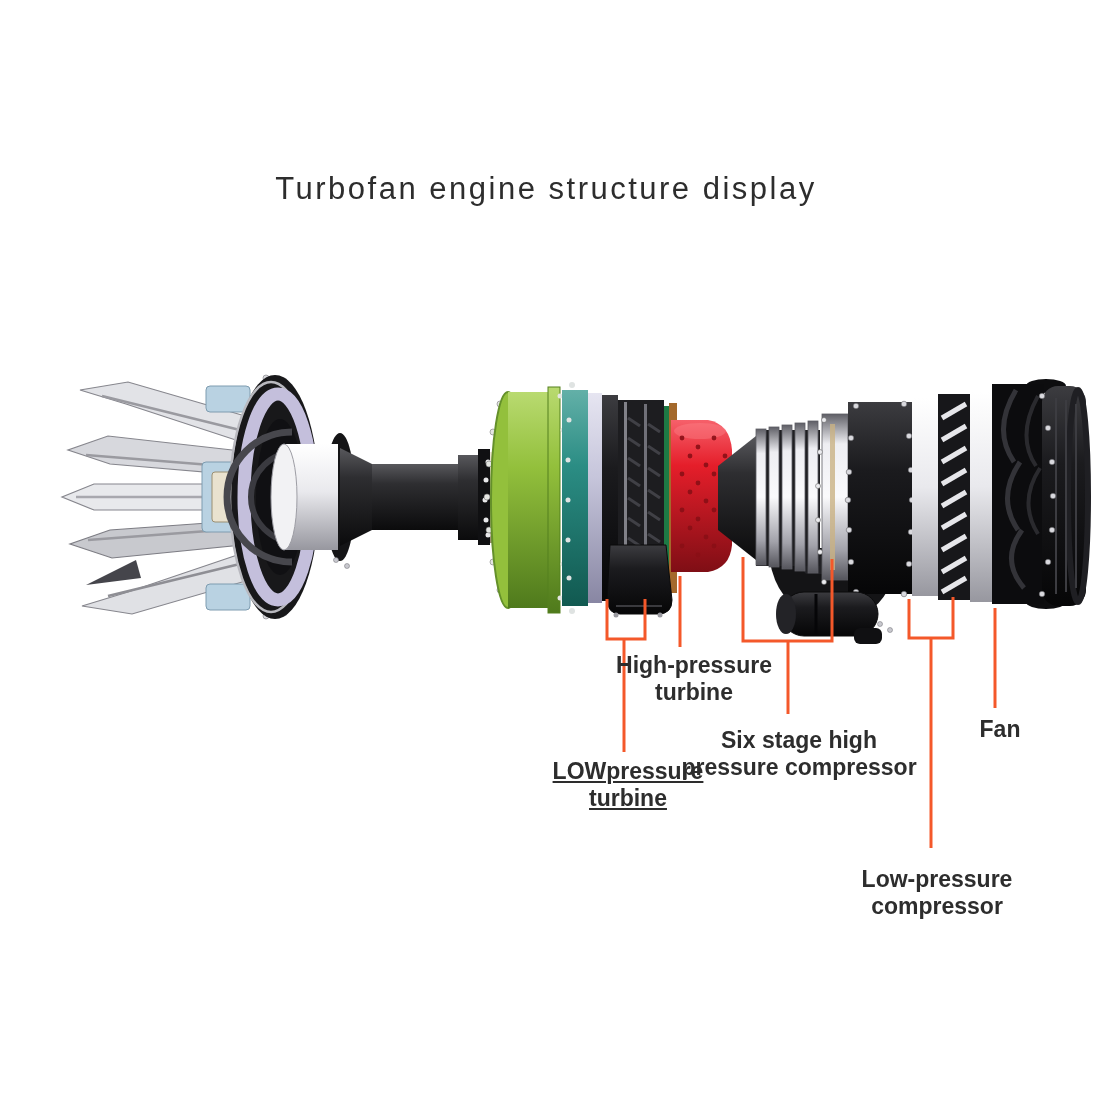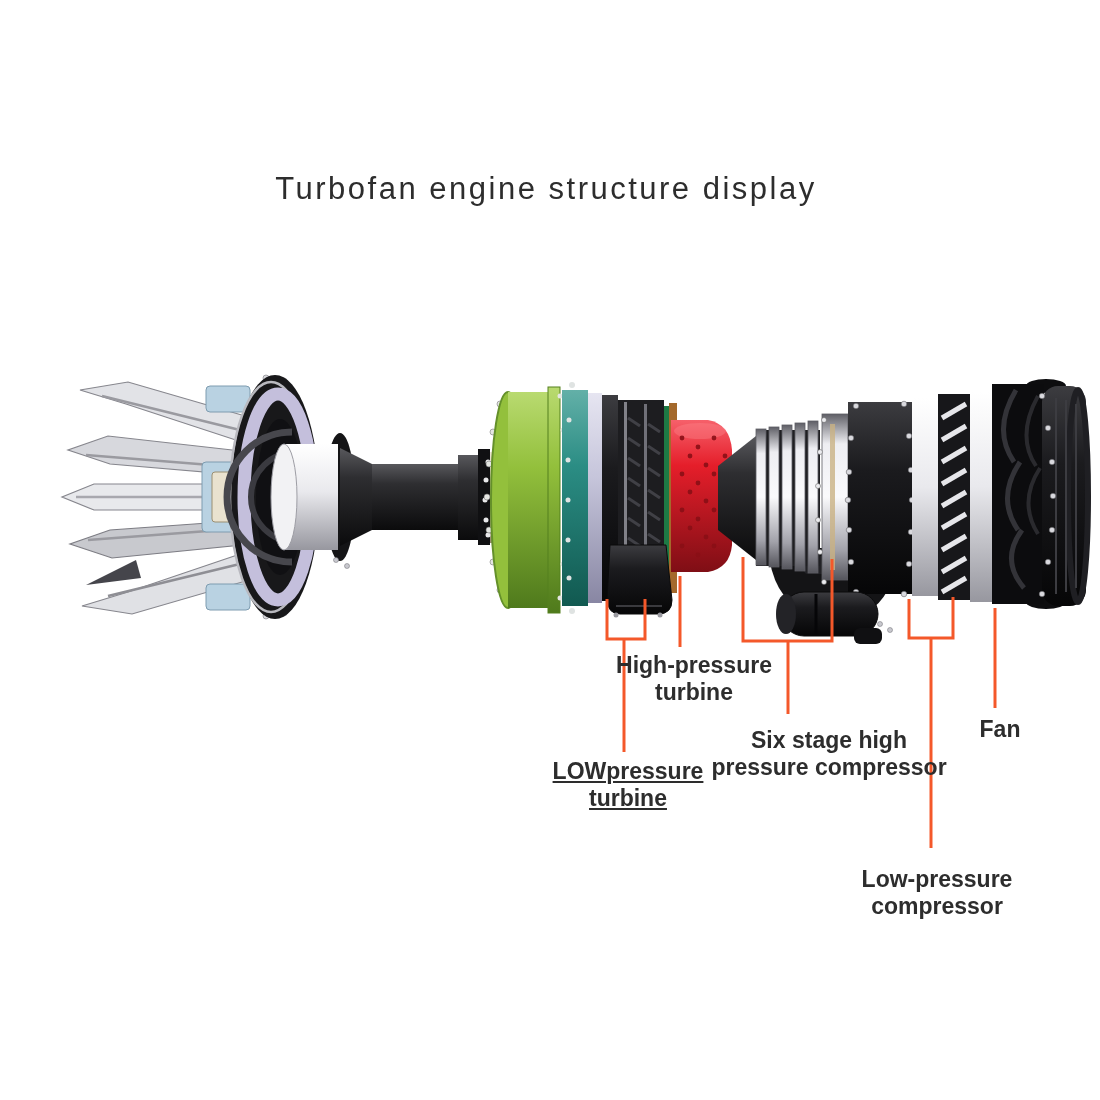--- a/index.html
+++ b/index.html
@@ -328,21 +328,21 @@
   </g>
 </svg>
 
 <div class="title">Turbofan engine structure display</div>
 
 <div class="label" style="left:678px;top:652px;text-align:center;">
   <div>High-pressure</div>
   <div>turbine</div>
 </div>
 
-<div class="label" style="left:783px;top:727px;margin-left:30px;">
+<div class="label" style="left:783px;top:727px;">
   <div>Six stage high</div>
   <div>pressure compressor</div>
 </div>
 
 <div class="label" style="left:612px;top:758px;text-decoration:underline;">
   <div>LOWpressure</div>
   <div>turbine</div>
 </div>
 
 <div class="label" style="left:984px;top:716px;text-align:right;">

